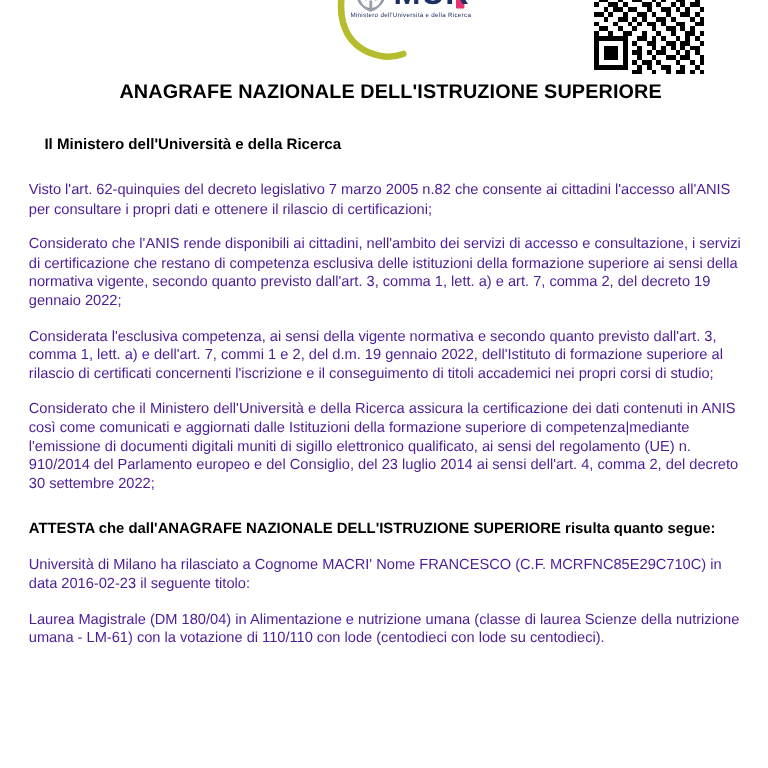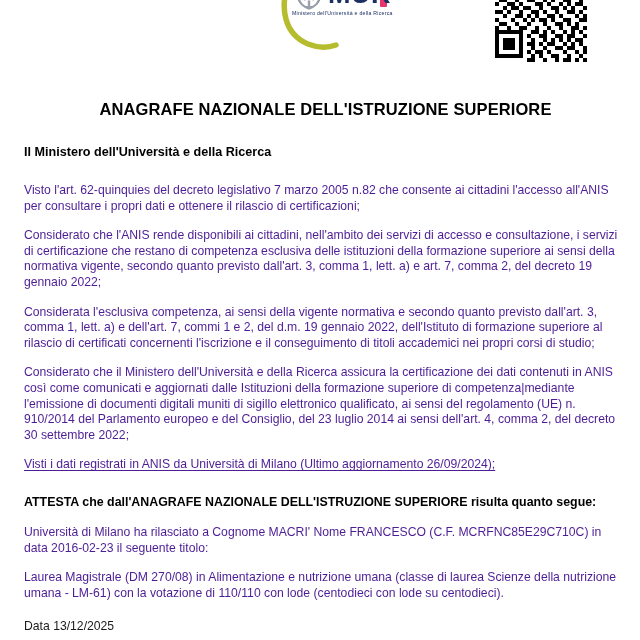--- a/index.html
+++ b/index.html
@@ -86,37 +86,37 @@
     width: 92px;
     height: 84px;
     background: #ffffff;
   }
   .qr svg { display: block; }
 
   
   .doc {
     position: absolute;
     left: 24px;
-    top: 100px;
+    top: 68px;
     width: 597px;
   }
   .doc-title {
     font-size: 16.5px;
     font-weight: bold;
     text-align: center;
     letter-spacing: 0.1px;
     color: #000000;
     margin: 0 0 26px 0;
     padding-left: 6px;
   }
   .doc-subtitle {
     font-size: 12.6px;
     font-weight: bold;
     color: #000000;
-    margin: 0 0 24px 0;
+    margin: 0 0 24px 13px;
   }
   p.para {
     font-size: 12.2px;
     line-height: 15.6px;
     margin: 0 0 14px 0;
     color: #4c1d95;
     text-align: left;
   }
   .underlined {
     text-decoration: underline;
@@ -329,22 +329,20 @@
 
   <h1 class="doc-title">ANAGRAFE NAZIONALE DELL'ISTRUZIONE SUPERIORE</h1>
 
   <div class="doc-subtitle">Il Ministero dell'Università e della Ricerca</div>
 
   <p class="para">Visto l'art. 62-quinquies del decreto legislativo 7 marzo 2005 n.82 che consente ai cittadini l'accesso all'ANIS per consultare i propri dati e ottenere il rilascio di certificazioni;</p>
   <p class="para">Considerato che l'ANIS rende disponibili ai cittadini, nell'ambito dei servizi di accesso e consultazione, i servizi di certificazione che restano di competenza esclusiva delle istituzioni della formazione superiore ai sensi della normativa vigente, secondo quanto previsto dall'art. 3, comma 1, lett. a) e art. 7, comma 2, del decreto 19 gennaio 2022;</p>
   <p class="para">Considerata l'esclusiva competenza, ai sensi della vigente normativa e secondo quanto previsto dall'art. 3, comma 1, lett. a) e dell'art. 7, commi 1 e 2, del d.m. 19 gennaio 2022, dell'Istituto di formazione superiore al rilascio di certificati concernenti l'iscrizione e il conseguimento di titoli accademici nei propri corsi di studio;</p>
   <p class="para">Considerato che il Ministero dell'Università e della Ricerca assicura la certificazione dei dati contenuti in ANIS così come comunicati e aggiornati dalle Istituzioni della formazione superiore di competenza|mediante l'emissione di documenti digitali muniti di sigillo elettronico qualificato, ai sensi del regolamento (UE) n. 910/2014 del Parlamento europeo e del Consiglio, del 23 luglio 2014 ai sensi dell'art. 4, comma 2, del decreto 30 settembre 2022;</p>
 
-  <p class="para underlined gap-before">Visti i dati registrati in ANIS da Università di Milano (Ultimo aggiornamento 26/09/2024);</p>
 
   <div class="attesta">ATTESTA che dall'ANAGRAFE NAZIONALE DELL'ISTRUZIONE SUPERIORE risulta quanto segue:</div>
 
   <p class="para">Università di Milano ha rilasciato a Cognome MACRI' Nome FRANCESCO (C.F. MCRFNC85E29C710C) in data 2016-02-23 il seguente titolo:</p>
 
-  <p class="para gap-before">Laurea Magistrale (DM 270/08) in Alimentazione e nutrizione umana (classe di laurea Scienze della nutrizione umana - LM-61) con la votazione di 110/110 con lode (centodieci con lode su centodieci).</p>
-
-  <div class="date-line">Data 13/12/2025</div>
+  <p class="para gap-before">Laurea Magistrale (DM 180/04) in Alimentazione e nutrizione umana (classe di laurea Scienze della nutrizione umana - LM-61) con la votazione di 110/110 con lode (centodieci con lode su centodieci).</p>
+
 </div>
 
 </body></html>

